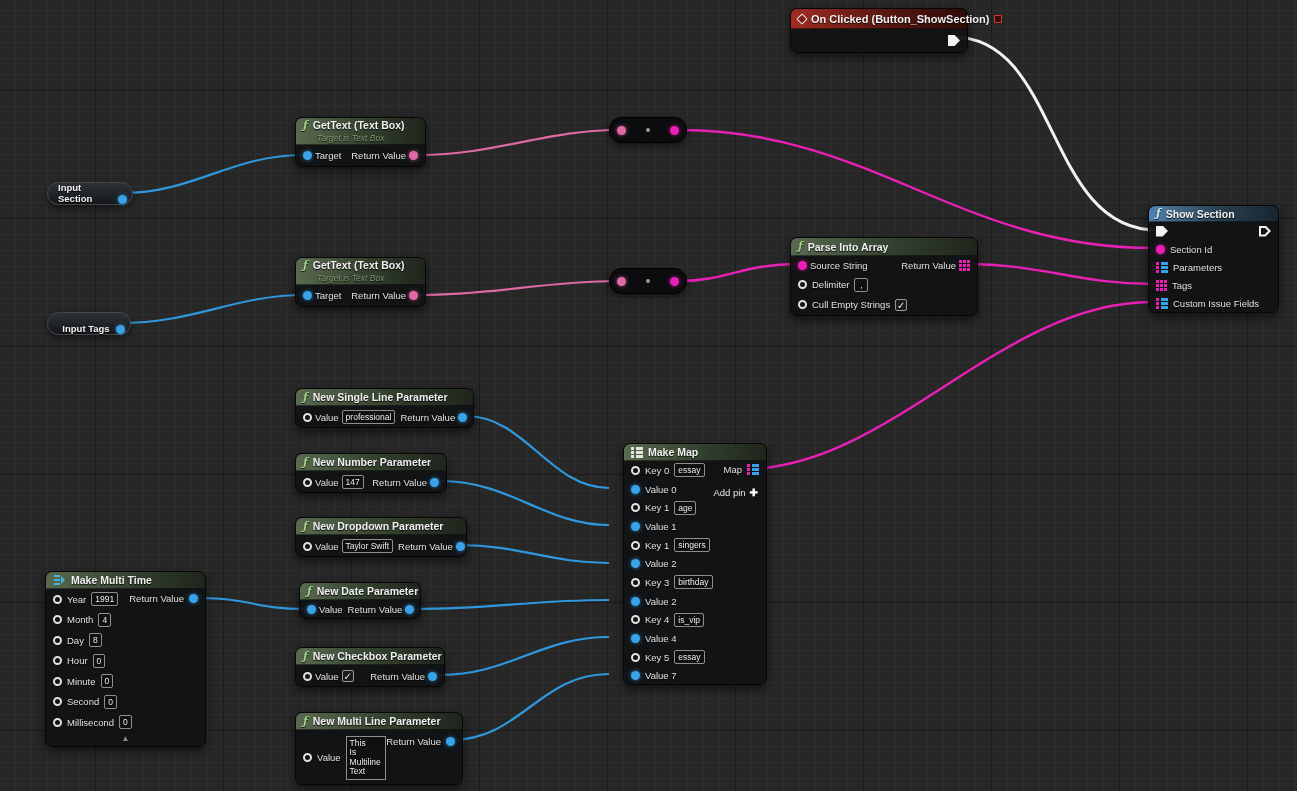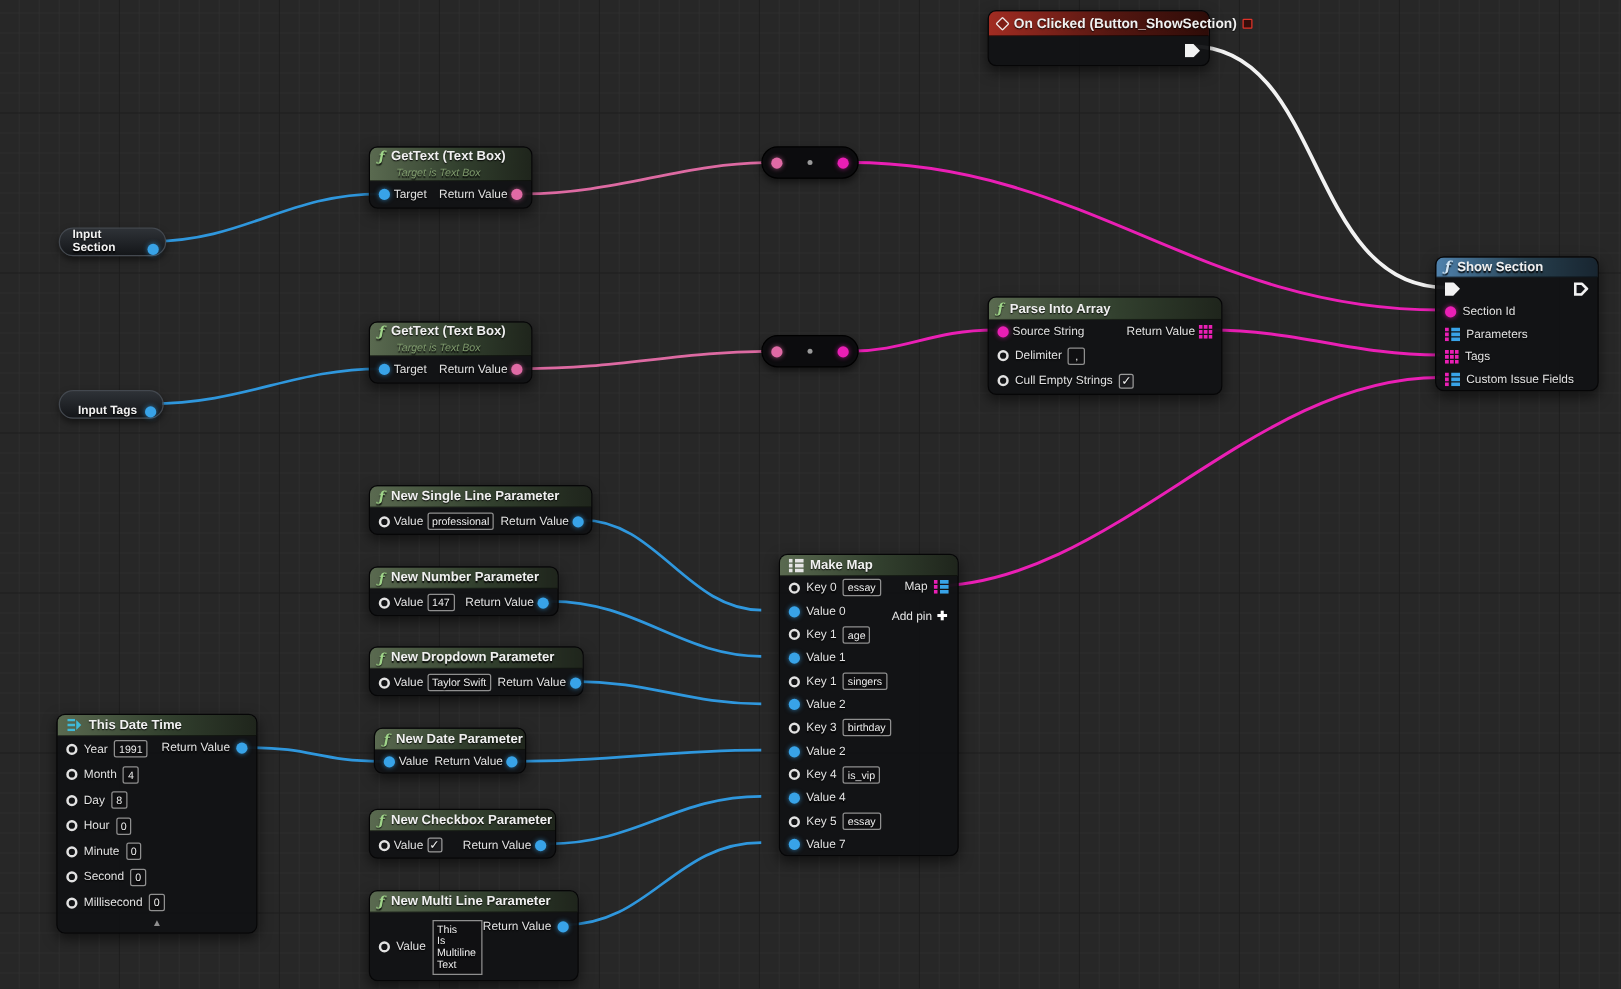--- a/index.html
+++ b/index.html
@@ -391,21 +391,21 @@
     <span class="pin c-blue"></span>
   </div>
 </div>
 
 <div class="node" style="left:45px;top:571px;width:161px;height:176px">
   <div class="hdr hdr-green hdr1">
     <svg class="structmk" width="13" height="10">
           <path d="M1 1 h6 M1 5 h6 M1 9 h6" stroke="#3fb9d8" stroke-width="2" fill="none"></path>
           <path d="M8 1 l4 4 l-4 4 z" fill="#3fb9d8"></path>
         </svg>
-    <span>This Date Time</span>
+    <span>Make Multi Time</span>
   </div>
   <div class="r" style="height:20.5px">
         <span class="pin h c-grn"></span>
         <span>Year</span>
         <span class="field">1991</span>
       </div>
   <div class="r" style="height:20.5px">
         <span class="pin h c-grn"></span>
         <span>Month</span>
         <span class="field">4</span>

